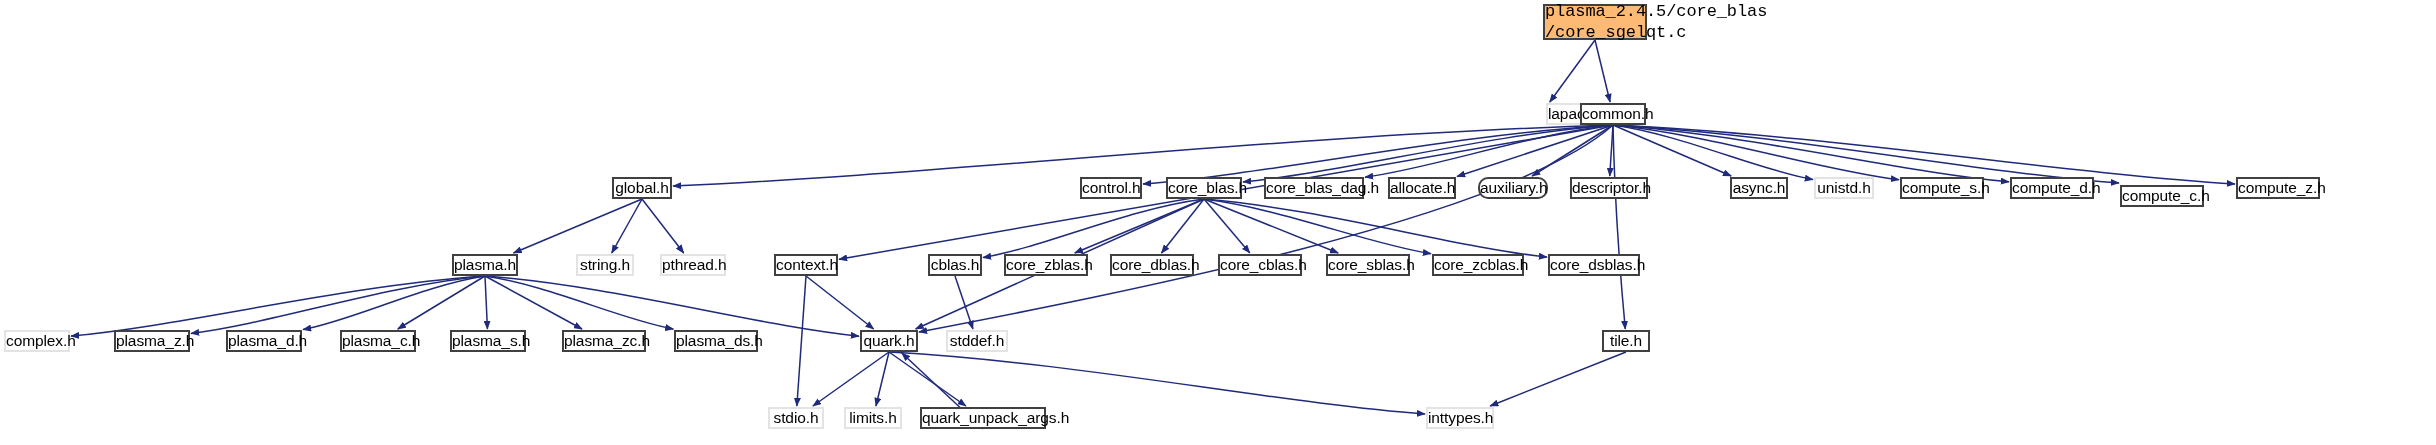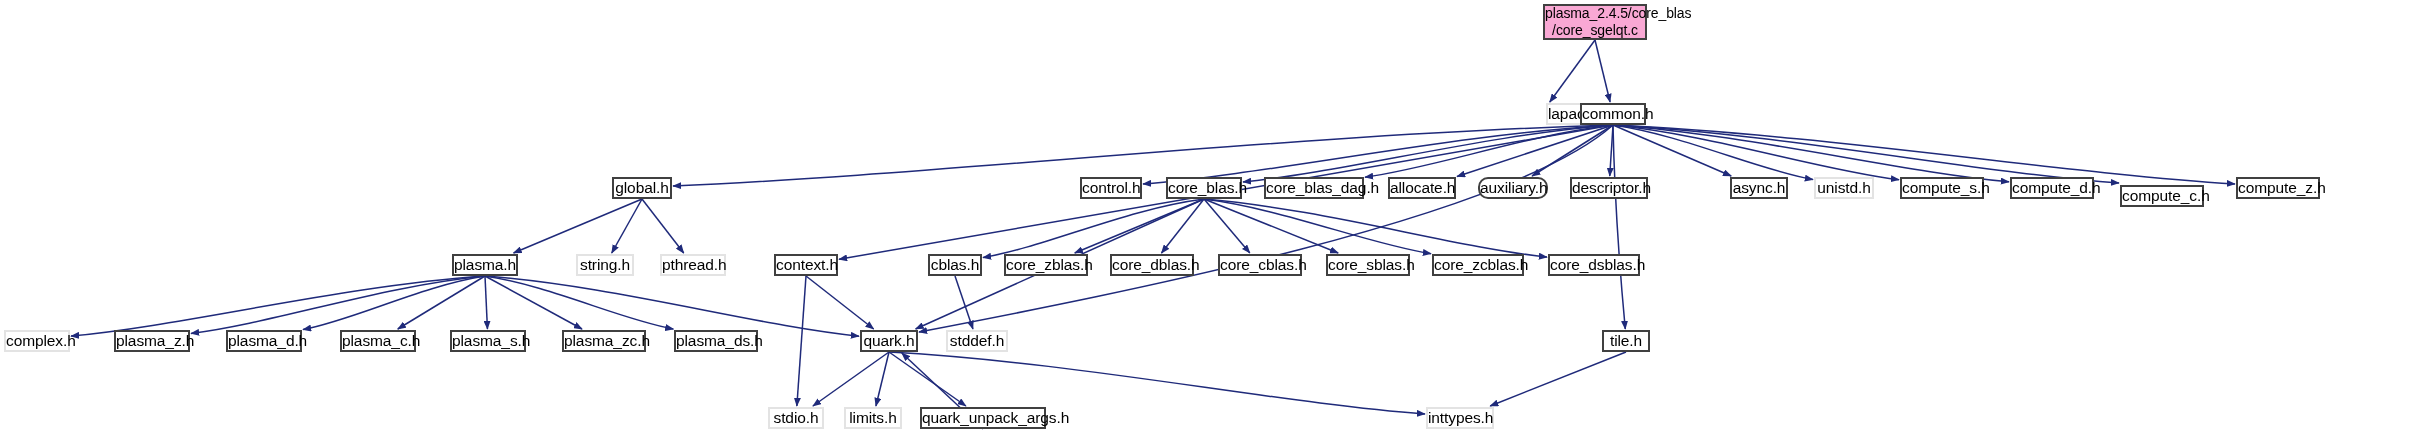--- a/index.html
+++ b/index.html
@@ -36,24 +36,25 @@
     border: 2px solid #404040;
     white-space: pre;
     letter-spacing: -0.1px;
     z-index: 3;
     cursor: pointer;
   }
   .gnode.sys {
     border: 2px solid #e3e3e3;
   }
   .gnode.root {
-    background: #f9a8d4;
+    background: #fdba74;
     border: 2px solid #404040;
-    font-size: 14px;
+    font-size: 17px;
     line-height: 1.25;
+    font-family: Liberation Mono, monospace;
   }
   .gnode .lbl {
     display: block;
     width: 100%;
     white-space: pre;
   }
 </style>
 </head>
 <body>
 

